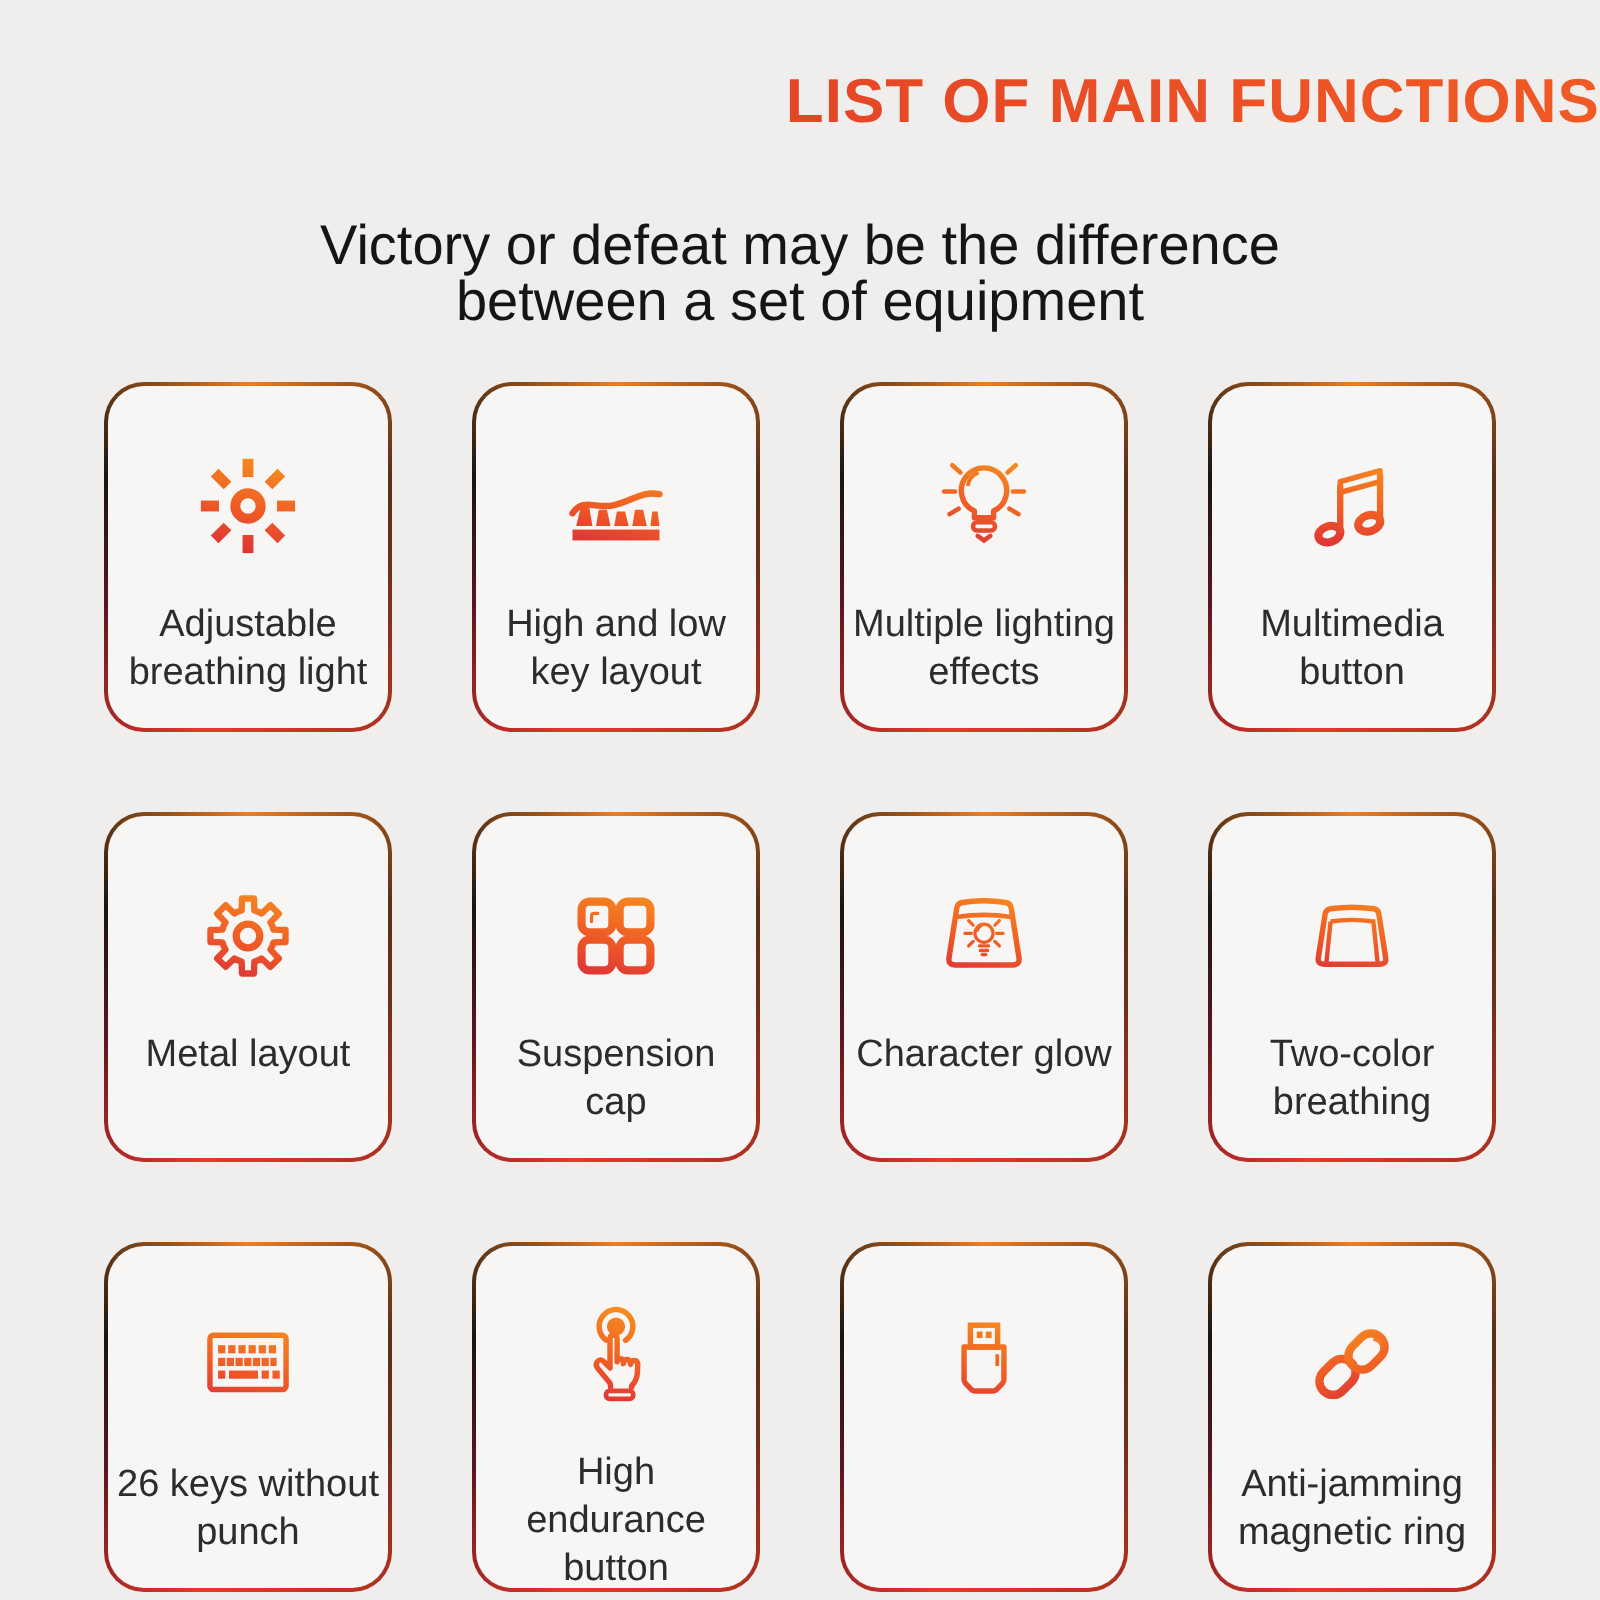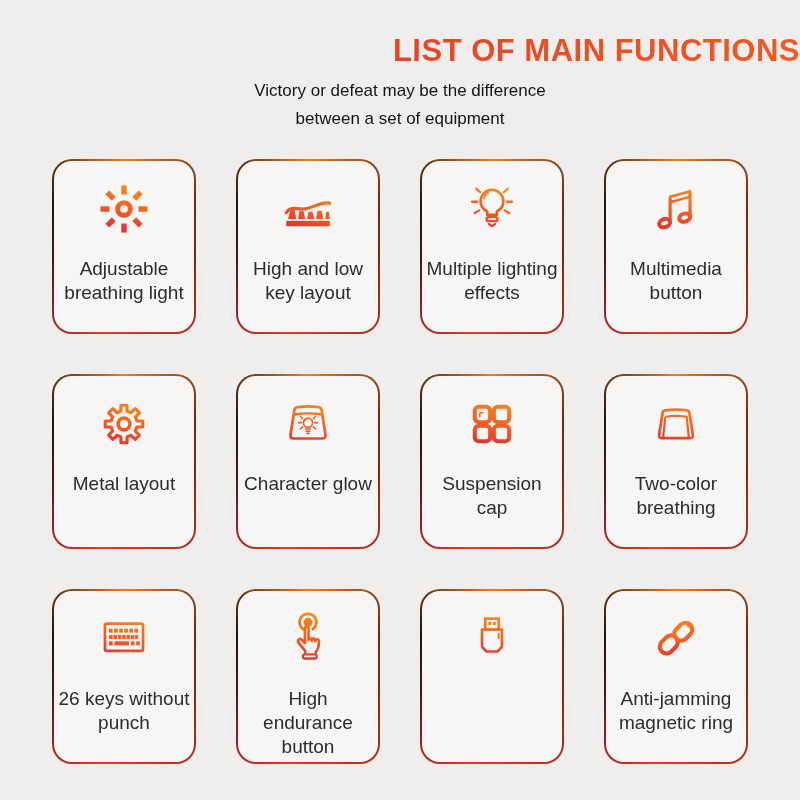--- a/index.html
+++ b/index.html
@@ -17,23 +17,23 @@
     font-weight:bold;
     letter-spacing:.5px;
     line-height:36px;
     background:linear-gradient(90deg,#d93327,#f05a25);
     -webkit-background-clip:text;
     background-clip:text;
     color:#e2452a;
     -webkit-text-fill-color:transparent;
   }
   .subtitle{
-    margin-top:8px;
+    margin-top:40px;
     text-align:center;
-    font-size:17px;
+    font-size:28px;
     line-height:28px;
     color:#151515;
     white-space:pre-line;
   }
   .grid{
     margin-top:26px;
     display:grid;
     grid-template-columns:repeat(4,144px);
     column-gap:40px;
     row-gap:40px;
@@ -50,21 +50,21 @@
       #1a1512 300deg, #ef7d20 360deg);
   }
   .card-in{
     height:100%;
     box-sizing:border-box;
     border-radius:18px;
     background:#f7f6f5;
     display:flex;
     flex-direction:column;
     align-items:center;
-    padding:16px 4px 0 4px;
+    padding:28px 4px 0 4px;
   }
   .icon-box{
     height:64px;
     display:flex;
     align-items:center;
     justify-content:center;
   }
   .icon-box svg{width:58px;height:58px;}
   .label{
     margin-top:16px;
@@ -181,20 +181,38 @@
 
     <div class="card">
       <div class="card-in">
         <div class="icon-box">
           <svg viewBox="0 0 64 64">
             <path d="M46.1,28.5 L52.7,28.7 L52.7,35.3 L46.1,35.5 A14.5,14.5 0 0 1 44.4,39.5 L49,44.4 L44.4,49 L39.5,44.4 A14.5,14.5 0 0 1 35.5,46.1 L35.3,52.7 L28.7,52.7 L28.5,46.1 A14.5,14.5 0 0 1 24.5,44.4 L19.7,49 L15,44.4 L19.6,39.5 A14.5,14.5 0 0 1 17.9,35.5 L11.3,35.3 L11.3,28.7 L17.9,28.5 A14.5,14.5 0 0 1 19.6,24.5 L15,19.7 L19.7,15 L24.5,19.6 A14.5,14.5 0 0 1 28.5,17.9 L28.7,11.3 L35.3,11.3 L35.5,17.9 A14.5,14.5 0 0 1 39.5,19.6 L44.4,15 L49,19.7 L44.4,24.5 A14.5,14.5 0 0 1 46.1,28.5 Z" fill="none" stroke="url(#ig)" stroke-width="3.5" stroke-linejoin="round"></path>
             <circle cx="32" cy="32" r="6.5" fill="none" stroke="url(#ig)" stroke-width="4"></circle>
           </svg>
         </div>
         <div class="label">Metal layout</div>
+      </div>
+    </div>
+
+    <div class="card">
+      <div class="card-in">
+        <div class="icon-box">
+          <svg viewBox="0 0 64 64">
+            <g fill="none" stroke="url(#ig)" stroke-width="4.5">
+              <rect x="13" y="13" width="17" height="17" rx="4.5"></rect>
+              <rect x="34" y="13" width="17" height="17" rx="4.5"></rect>
+              <rect x="13" y="34" width="17" height="17" rx="4.5"></rect>
+              <rect x="34" y="34" width="17" height="17" rx="4.5"></rect>
+            </g>
+            <path d="M18.5,24 L18.5,21 Q18.5,19.5 20,19.5 L22,19.5" fill="none" stroke="url(#ig)" stroke-width="1.8" stroke-linecap="round"></path>
+          </svg>
+        </div>
+        <div class="label">Suspension
+cap</div>
       </div>
     </div>
 
     <div class="card">
       <div class="card-in">
         <div class="icon-box">
           <svg viewBox="0 0 64 64">
             <path d="M20,13.5 Q32,11.6 44,13.5 Q46.6,13.9 47,16.5 L51.3,44 Q51.9,48 47.6,48 L16.4,48 Q12.1,48 12.7,44 L17,16.5 Q17.4,13.9 20,13.5 Z" fill="none" stroke="url(#ig)" stroke-width="3" stroke-linejoin="round"></path>
             <path d="M16.8,21.5 Q32,19.2 47.2,21.5" fill="none" stroke="url(#ig)" stroke-width="2.6"></path>
             <g fill="none" stroke="url(#ig)" stroke-width="1.8" stroke-linecap="round">
@@ -206,38 +224,20 @@
               <line x1="21.5" y1="30.5" x2="25" y2="30.5"></line>
                 <line x1="39" y1="30.5" x2="42.5" y2="30.5"></line>
               <line x1="23.5" y1="23.5" x2="26" y2="26"></line>
                 <line x1="38" y1="26" x2="40.5" y2="23.5"></line>
               <line x1="23.5" y1="37.5" x2="26" y2="35"></line>
                 <line x1="38" y1="35" x2="40.5" y2="37.5"></line>
             </g>
           </svg>
         </div>
         <div class="label">Character glow</div>
-      </div>
-    </div>
-
-    <div class="card">
-      <div class="card-in">
-        <div class="icon-box">
-          <svg viewBox="0 0 64 64">
-            <g fill="none" stroke="url(#ig)" stroke-width="4.5">
-              <rect x="13" y="13" width="17" height="17" rx="4.5"></rect>
-              <rect x="34" y="13" width="17" height="17" rx="4.5"></rect>
-              <rect x="13" y="34" width="17" height="17" rx="4.5"></rect>
-              <rect x="34" y="34" width="17" height="17" rx="4.5"></rect>
-            </g>
-            <path d="M18.5,24 L18.5,21 Q18.5,19.5 20,19.5 L22,19.5" fill="none" stroke="url(#ig)" stroke-width="1.8" stroke-linecap="round"></path>
-          </svg>
-        </div>
-        <div class="label">Suspension
-cap</div>
       </div>
     </div>
 
     <div class="card">
       <div class="card-in">
         <div class="icon-box">
           <svg viewBox="0 0 64 64">
             <path d="M20,17 Q32,15.2 44,17 Q46.4,17.4 46.8,19.8 L50.6,44 Q51.2,47.6 47.2,47.6 L16.8,47.6 Q12.8,47.6 13.4,44 L17.2,19.8 Q17.6,17.4 20,17 Z" fill="none" stroke="url(#ig)" stroke-width="3" stroke-linejoin="round"></path>
             <path d="M20.2,24 Q32,22.2 43.8,24 L46.2,47.3 M20.2,24 L17.8,47.3" fill="none" stroke="url(#ig)" stroke-width="2.4"></path>
           </svg>

